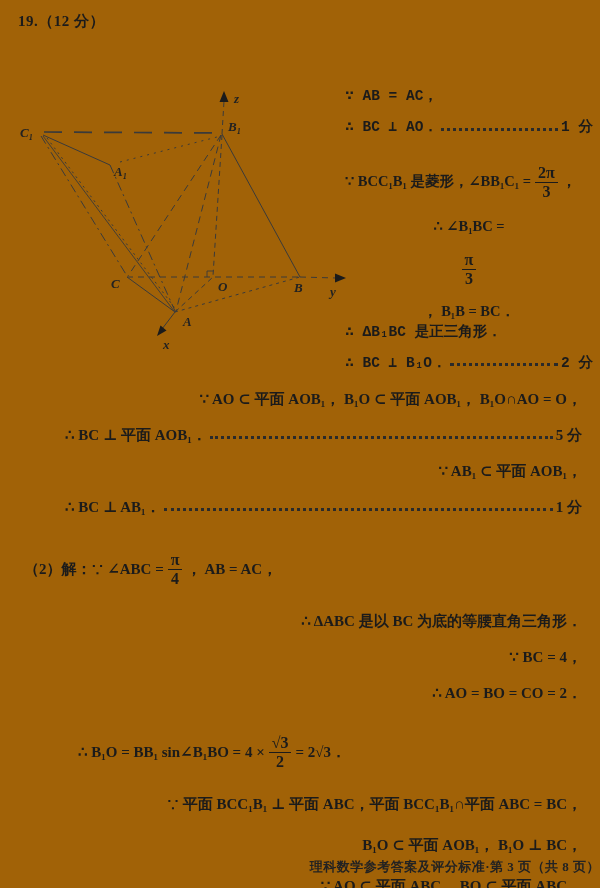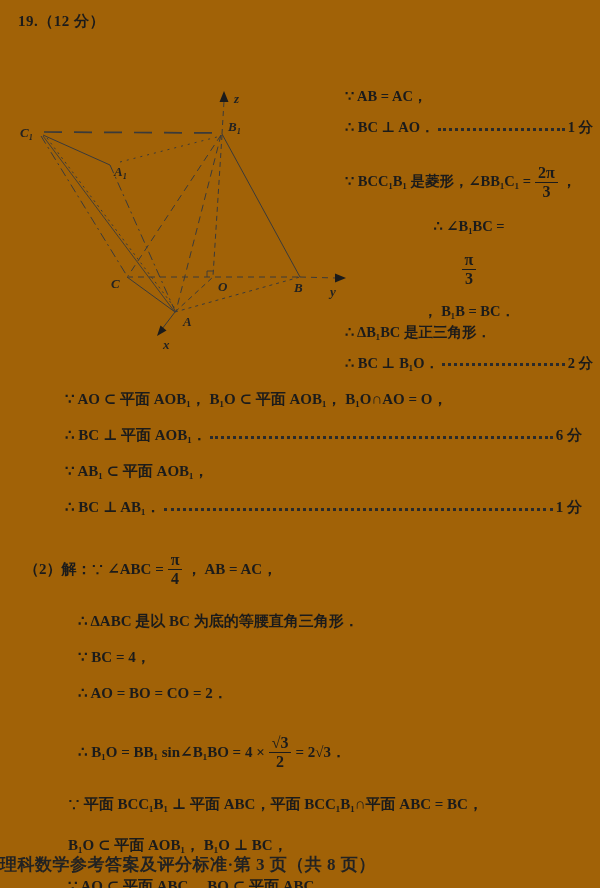--- a/index.html
+++ b/index.html
@@ -7,33 +7,33 @@
     position:relative;width:600px;height:888px;background:#a16207;
     font-family:"Liberation Serif","DejaVu Serif",serif;
     color:#1b1b1b;font-weight:700;font-size:15px;overflow:hidden;
   }
   .qnum{position:absolute;top:12px;left:18px;letter-spacing:.5px;}
   .intro{position:absolute;top:44px;left:24px;}
   .figwrap{position:absolute;top:85px;left:10px;width:340px;height:275px;}
   .figwrap svg{display:block;}
   .fig-label{font-size:13px;font-style:italic;font-weight:700;fill:#222;}
   .sidecol{position:absolute;top:86px;left:345px;width:248px;font-size:14.5px;}
-  .sidecol .sline{margin-bottom:11px;line-height:20px;}
+  .sidecol .sline{margin-bottom:11px;line-height:20px;font-family:Liberation Mono, monospace;}
   .leader{display:flex;align-items:center;}
   .leader .dots{flex:1;border-bottom:3px dotted #2a2a2a;height:0;margin:0 3px;transform:translateY(2px);}
   .leader .score{white-space:nowrap;}
   .fracline{display:flex;align-items:center;line-height:1.1;margin-bottom:6px;min-height:40px;}
   .frac{display:inline-flex;flex-direction:column;align-items:center;line-height:1.12;font-size:16px;margin:16px 4px;}
   .frac .num{border-bottom:1.6px solid #1b1b1b;padding:0 3px;}
   .frac .den{padding:0 2px;}
   .mainbody{position:absolute;top:388px;left:0;width:600px;box-sizing:border-box;padding-right:18px;}
-  .bline{line-height:23px;margin-bottom:13px;}
+  .bline{line-height:23px;margin-bottom:13px;text-align:right;}
   .ml65{margin-left:65px;} .ml24{margin-left:24px;} .ml78{margin-left:78px;} .ml68{margin-left:68px;}
   .mb18{margin-bottom:18px;} .mb16{margin-bottom:16px;}
-  .footer{position:absolute;left:0;bottom:12px;width:100%;text-align:left;font-size:17px;letter-spacing:.5px;color:#222;}
+  .footer{position:absolute;left:0;bottom:12px;width:100%;text-align:right;font-size:13px;letter-spacing:.5px;color:#222;}
   .fig-edge{stroke:#3a3a3a;fill:none;}
 </style>
 </head>
 <body>
 
 <div class="page">
 
   <div class="qnum">19.（12 分）</div>
 
   <div class="figwrap">
@@ -110,21 +110,21 @@
       <span class="dots"></span>
       <span class="score">2 分</span>
     </div>
   </div>
 
   <div class="mainbody">
     <div class="bline ml65">∵ AO ⊂ 平面 AOB₁， B₁O ⊂ 平面 AOB₁， B₁O∩AO = O，</div>
     <div class="bline ml65 leader">
       <span>∴ BC ⊥ 平面 AOB₁．</span>
       <span class="dots"></span>
-      <span class="score">6 分</span>
+      <span class="score">5 分</span>
     </div>
     <div class="bline ml65">∵ AB₁ ⊂ 平面 AOB₁，</div>
     <div class="bline ml65 leader mb16">
       <span>∴ BC ⊥ AB₁．</span>
       <span class="dots"></span>
       <span class="score">1 分</span>
     </div>
     <div class="fracline ml24">
       <span>（2）解：∵ ∠ABC =</span>
       <span class="frac">

